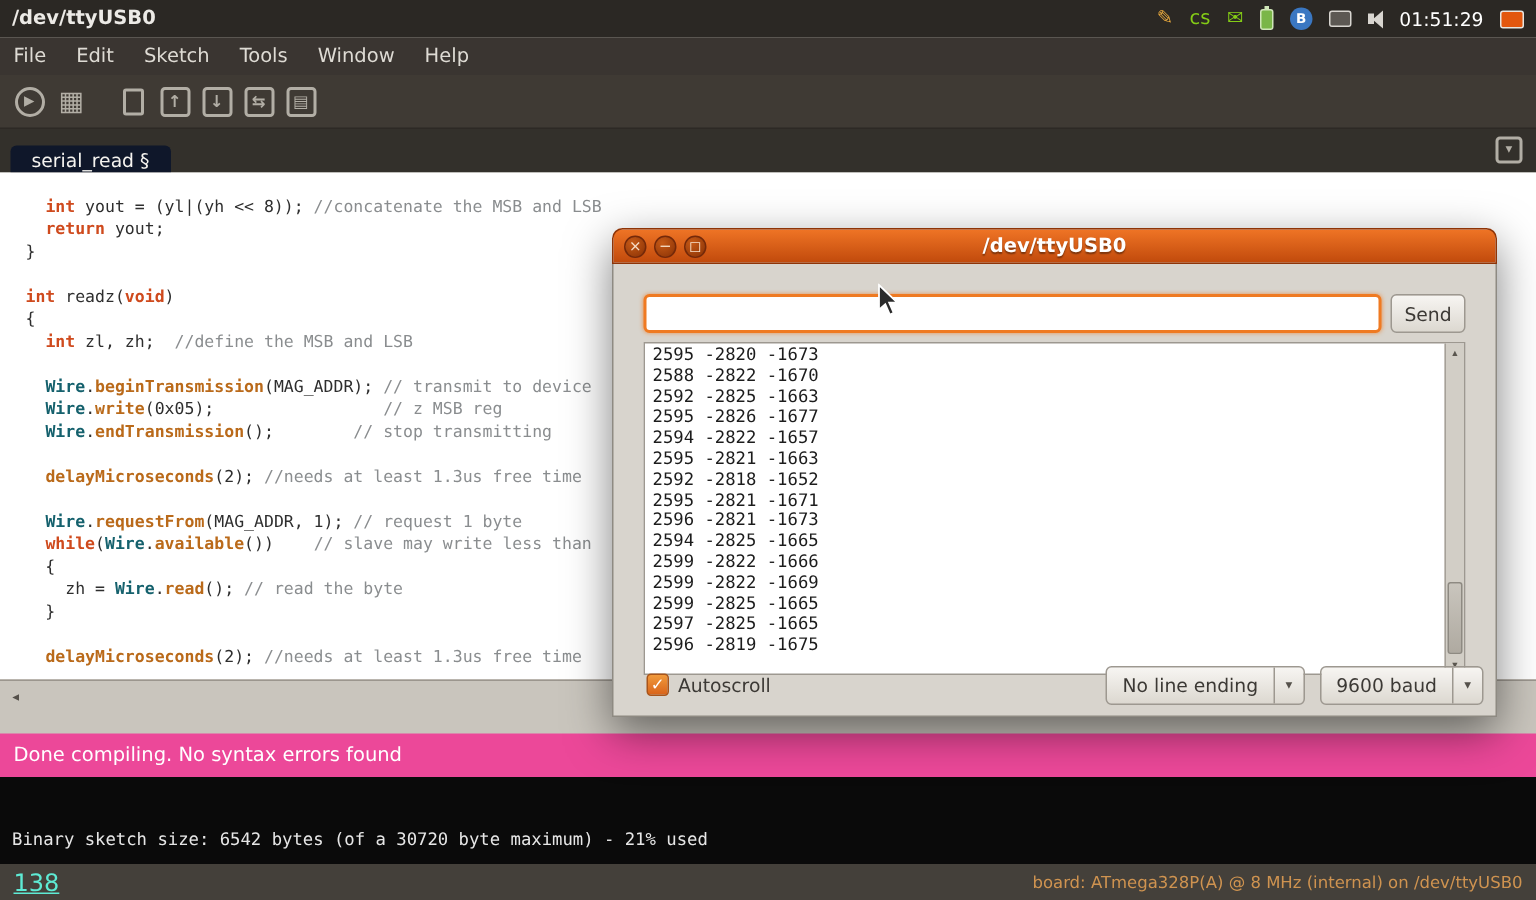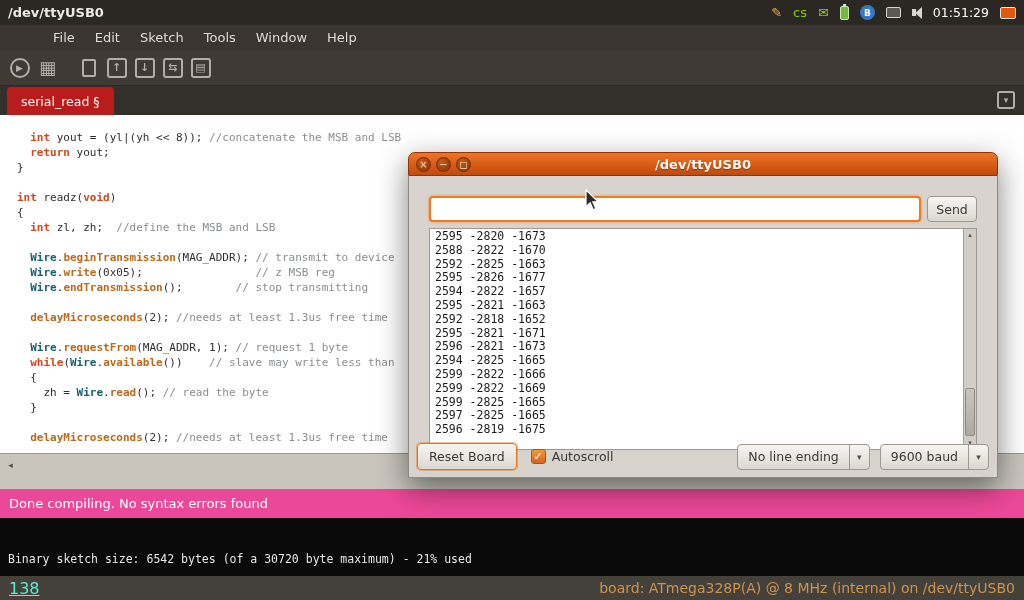--- a/index.html
+++ b/index.html
@@ -19,34 +19,34 @@
   .net { width:15px; height:11px; border:1px solid #d8d5d0; border-radius:2px; background:#5c5853; }
   .spk { display:flex; align-items:center; }
   .spk-box { width:4px; height:7px; background:#d8d5d0; }
   .spk-cone { width:0; height:0; border-top:6px solid transparent; border-bottom:6px solid transparent; border-right:7px solid #d8d5d0; margin-left:-1px; }
   .clock { color:#fff; font-size:12.5px; }
   .session-icon { width:16px; height:12px; border:1px solid #e8e5e0; border-radius:2px; background:#e2570e; }
 
   
   .menu-bar { left:0; top:25px; width:1024px; height:25px; background:#3a3531; display:flex; align-items:center; color:#dedbd4; font-size:13px; }
   .menu-item { padding:0 10px; height:25px; display:flex; align-items:center; }
-  .menu-item:first-child { padding-left:9px;margin-left:44px; }
+  .menu-item:first-child { padding-left:9px; }
 
   
   .toolbar { left:0; top:50px; width:1024px; height:36px; background:#3f3a34; border-bottom:1px solid #2d2925; display:flex; align-items:center; padding-left:7px; gap:3px; }
   .tbtn { width:25px; height:26px; display:flex; align-items:center; justify-content:center; }
   .grp-gap { margin-left:13px; }
   .icon-box { width:20px; height:20px; border:2px solid #b2aea5; border-radius:3px; display:flex; align-items:center; justify-content:center; color:#b2aea5; font-size:11px; font-weight:bold; }
   .icon-circle { width:20px; height:20px; border:2px solid #b2aea5; border-radius:50%; display:flex; align-items:center; justify-content:center; color:#b2aea5; font-size:9px; }
   .icon-grid { font-size:18px; color:#b2aea5; line-height:18px; }
   .icon-page { width:14px; height:18px; border:2px solid #b2aea5; border-radius:2px; }
 
   
   .tab-bar { left:0; top:86px; width:1024px; height:29px; background:#33302b; }
-  .tab { position:absolute; left:7px; bottom:0; height:28px; padding:0 14px; background:#b91c1c; color:#f6f4f0; font-size:12.5px; border-radius:4px 4px 0 0; display:flex; align-items:center; }
+  .tab { position:absolute; left:7px; bottom:0; height:18px; padding:0 14px; background:#0f172a; color:#f6f4f0; font-size:12.5px; border-radius:4px 4px 0 0; display:flex; align-items:center; }
   .tab-menu-btn { position:absolute; right:9px; top:5px; width:18px; height:18px; border:2px solid #b2aea5; border-radius:3px; color:#b2aea5; display:flex; align-items:center; justify-content:center; font-size:9px; }
 
   
   .editor { left:0; top:115px; width:1024px; height:338px; background:#ffffff; padding:15px 0 0 17px; font-family:"DejaVu Sans Mono",monospace; font-size:11px; line-height:15px; color:#2e2e2e; overflow:hidden; }
   .code-line { white-space:pre; height:15px; }
   .tok-k { color:#cf4a1d; font-weight:bold; }
   .tok-c { color:#15616d; font-weight:bold; }
   .tok-f { color:#ba6a1a; font-weight:bold; }
   .tok-m { color:#8a8d8f; }
   .tok-n { color:#2e2e2e; }
@@ -57,21 +57,21 @@
 
   
   .status-orange { left:0; top:489px; width:1024px; height:29px; background:#ec4899; color:#ffffff; font-size:13px; display:flex; align-items:center; padding-left:9px; }
 
   
   .console { left:0; top:518px; width:1024px; height:58px; background:#0a0a0a; color:#e6e6e6; font-family:"DejaVu Sans Mono",monospace; font-size:11.5px; padding:34px 0 0 8px; }
 
   
   .footer { left:0; top:576px; width:1024px; height:24px; background:#44403a; display:flex; align-items:center; justify-content:space-between; padding:0 9px; }
   .footer-line { color:#5eead4; font-size:16px;text-decoration:underline; }
-  .footer-board { color:#cf9350; font-size:14px; }
+  .footer-board { color:#cf9350; font-size:11px; }
 
   
   .sm-window { left:408px; top:152px; width:590px; height:326px; box-shadow:0 10px 30px rgba(0,0,0,.5); border-radius:8px 8px 3px 3px; z-index:10; }
   .sm-titlebar { height:24px; background:linear-gradient(#ef7425,#c14a0c); border:1px solid #8e3407; border-radius:7px 7px 0 0; position:relative; display:flex; align-items:center; }
   .sm-title { position:absolute; left:0; right:0; text-align:center; color:#fff; font-weight:bold; font-size:13px; text-shadow:0 1px 1px rgba(0,0,0,.4); }
   .sm-btns { display:flex; gap:5px; padding-left:7px; z-index:1; }
   .sm-btn { width:15px; height:15px; border-radius:50%; background:radial-gradient(circle at 35% 30%, #c65a17, #8a3205); border:1px solid #74290a; color:#f7dfc9; font-size:10px; line-height:13px; text-align:center; }
   .sm-body { height:302px; background:#d8d4cd; border:1px solid #8e8a82; border-top:none; padding:20px; position:relative; }
   .sm-input-row { display:flex; gap:6px; }
   .sm-input { flex:1; height:26px; border:2px solid #ef7a22; border-radius:4px; background:#fff; box-shadow:0 0 3px rgba(239,122,34,.7); padding:0 6px; font-size:13px; outline:none; font-family:"DejaVu Sans",sans-serif; }
@@ -236,21 +236,20 @@
             <div class="sm-line">2597 -2825 -1665</div>
             <div class="sm-line">2596 -2819 -1675</div>
           </div>
         <div class="sm-scrollbar">
           <div class="sm-arrow sm-arrow-up">▴</div>
           <div class="sm-thumb"></div>
           <div class="sm-arrow sm-arrow-down">▾</div>
         </div>
       </div>
       <div class="sm-bottom">
-        <div class="btn sm-reset">Reset Board</div>
         <div class="sm-check"><span>✓</span></div>
         <span class="sm-check-label">Autoscroll</span>
         <div class="btn sm-combo sm-combo-line-ending">
           <span class="sm-combo-text">No line ending</span>
           <span class="sm-combo-arrow">▾</span>
         </div>
         <div class="btn sm-combo sm-combo-baud">
           <span class="sm-combo-text">9600 baud</span>
           <span class="sm-combo-arrow">▾</span>
         </div>

